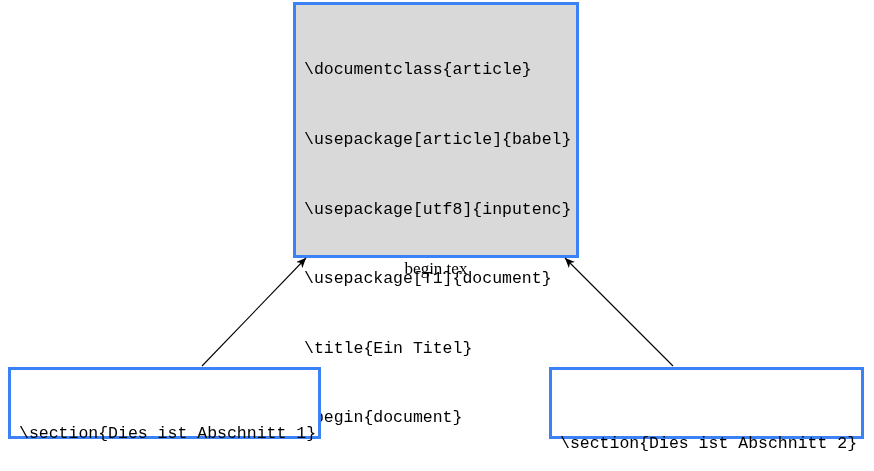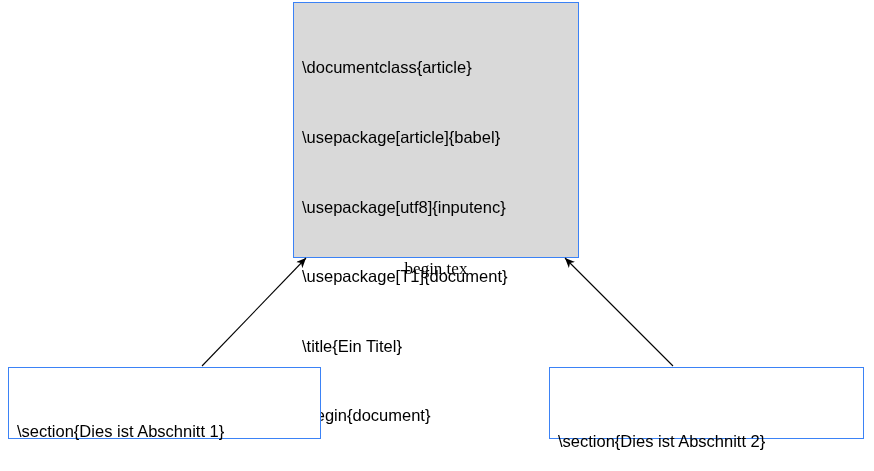--- a/index.html
+++ b/index.html
@@ -19,22 +19,22 @@
     position: absolute;
     left: 0;
     top: 0;
     width: 874px;
     height: 471px;
     pointer-events: none;
   }
   .code-box {
     position: absolute;
     box-sizing: border-box;
-    border: 1px solid #3b82f6;
-    font-family: Liberation Sans, sans-serif;
+    border: 3px solid #3b82f6;
+    font-family: Liberation Mono, monospace;
     white-space: pre;
   }
   #main-box {
     left: 293px;
     top: 2px;
     width: 286px;
     height: 256px;
     background: #d9d9d9;
     padding: 7px 0 0 8px;
     font-size: 16.5px;

